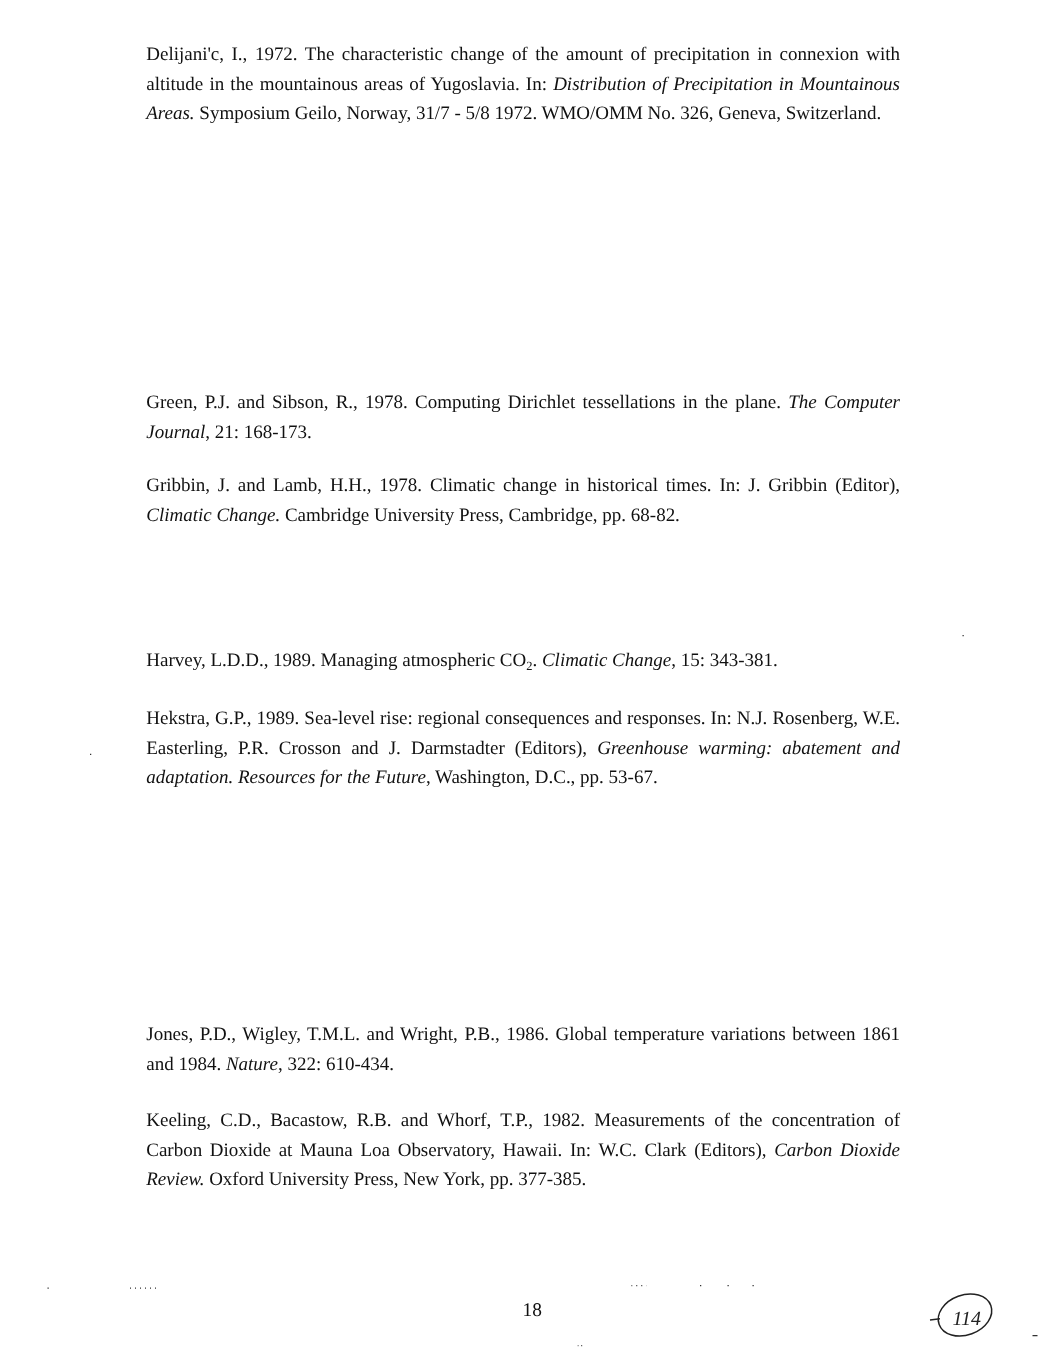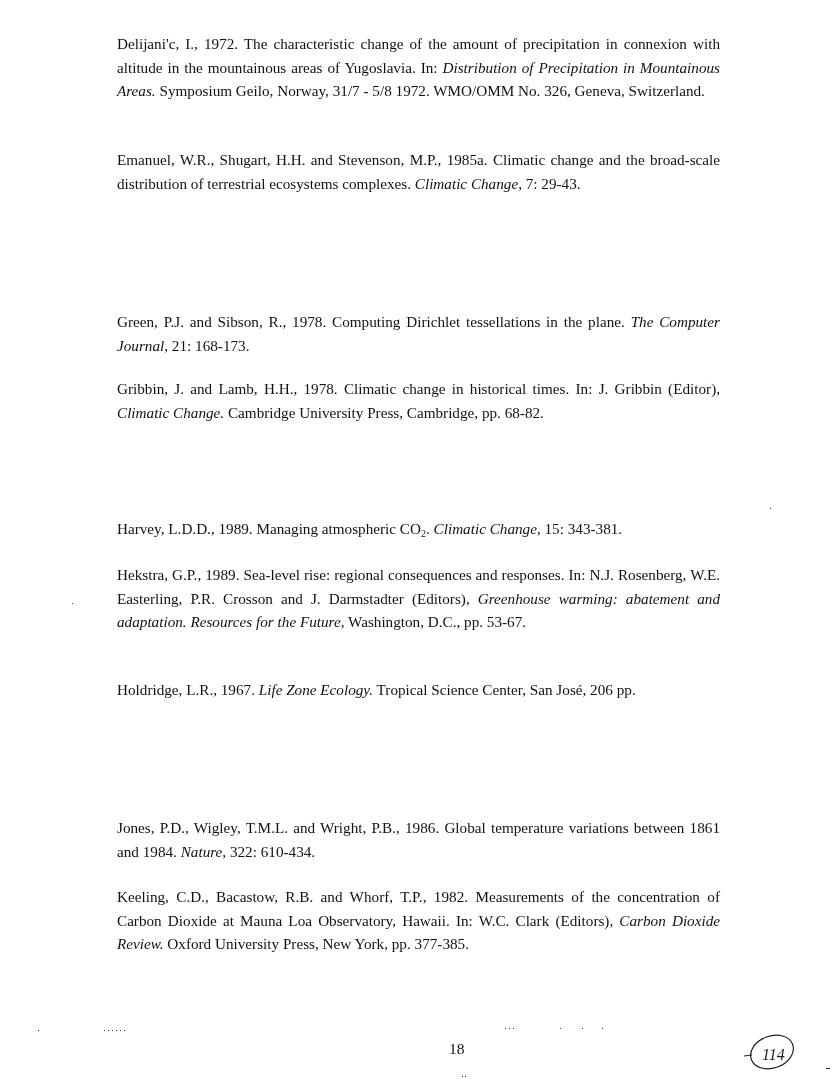--- a/index.html
+++ b/index.html
@@ -12,36 +12,33 @@
     .ref {
       position: absolute; left: 117px; width: 603px;
       font-size: 15.2px; line-height: 23.5px;
       text-align: justify; text-align-last: left;
     }
     .ref i { font-style: italic; }
     .ref sub { font-size: 10px; line-height: 0; vertical-align: -3px; }
     .page-number {
       position: absolute; left: 418px; top: 1040px;
       font-size: 15.5px;
-      margin-left: 31px;
     }
     .speck { position: absolute; background: #333; width: 1px; height: 1px; }
     .stamp { position: absolute; left: 740px; top: 1030px; width: 60px; height: 44px; }
   </style>
 </head>
 <body>
 
 <div class="page">
   <div class="ref" style="top:32px"><span>Delijani'c, I., 1972. The characteristic change of the amount of precipitation in connexion with altitude in the mountainous areas of Yugoslavia. In: </span><i>Distribution of Precipitation in Mountainous Areas.</i><span> Symposium Geilo, Norway, 31/7 - 5/8 1972. WMO/OMM No. 326, Geneva, Switzerland.</span></div>
-  <div class="ref" style="top:148px"><span>Emanuel, W.R., Shugart, H.H. and Stevenson, M.P., 1985a. Climatic change and the broad-scale distribution of terrestrial ecosystems complexes. </span><i>Climatic Change</i><span>, 7: 29-43.</span></div>
   <div class="ref" style="top:310px"><span>Green, P.J. and Sibson, R., 1978. Computing Dirichlet tessellations in the plane. </span><i>The Computer Journal</i><span>, 21: 168-173.</span></div>
   <div class="ref" style="top:377px"><span>Gribbin, J. and Lamb, H.H., 1978. Climatic change in historical times. In: J. Gribbin (Editor), </span><i>Climatic Change.</i><span> Cambridge University Press, Cambridge, pp. 68-82.</span></div>
   <div class="ref" style="top:517px"><span>Harvey, L.D.D., 1989. Managing atmospheric CO</span><sub>2</sub><span>. </span><i>Climatic Change</i><span>, 15: 343-381.</span></div>
   <div class="ref" style="top:563px"><span>Hekstra, G.P., 1989. Sea-level rise: regional consequences and responses. In: N.J. Rosenberg, W.E. Easterling, P.R. Crosson and J. Darmstadter (Editors), </span><i>Greenhouse warming: abatement and adaptation. Resources for the Future</i><span>, Washington, D.C., pp. 53-67.</span></div>
-  <div class="ref" style="top:678px"><span>Holdridge, L.R., 1967. </span><i>Life Zone Ecology.</i><span> Tropical Science Center, San José, 206 pp.</span></div>
   <div class="ref" style="top:816px"><span>Jones, P.D., Wigley, T.M.L. and Wright, P.B., 1986. Global temperature variations between 1861 and 1984. </span><i>Nature</i><span>, 322: 610-434.</span></div>
   <div class="ref" style="top:885px"><span>Keeling, C.D., Bacastow, R.B. and Whorf, T.P., 1982. Measurements of the concentration of Carbon Dioxide at Mauna Loa Observatory, Hawaii. In: W.C. Clark (Editors), </span><i>Carbon Dioxide Review.</i><span> Oxford University Press, New York, pp. 377-385.</span></div>
 
   <div class="page-number">18</div>
 
   <svg class="stamp" viewBox="0 0 60 44">
     <ellipse cx="32" cy="22" rx="22" ry="16" fill="none" stroke="#222" stroke-width="1.2" transform="rotate(-20 32 22)"></ellipse>
     <line x1="4" y1="26" x2="12" y2="25" stroke="#222" stroke-width="1.2"></line>
     <text x="22" y="30" font-size="16" font-style="italic" fill="#222" font-family="Liberation Serif, serif">114</text>
   </svg>

